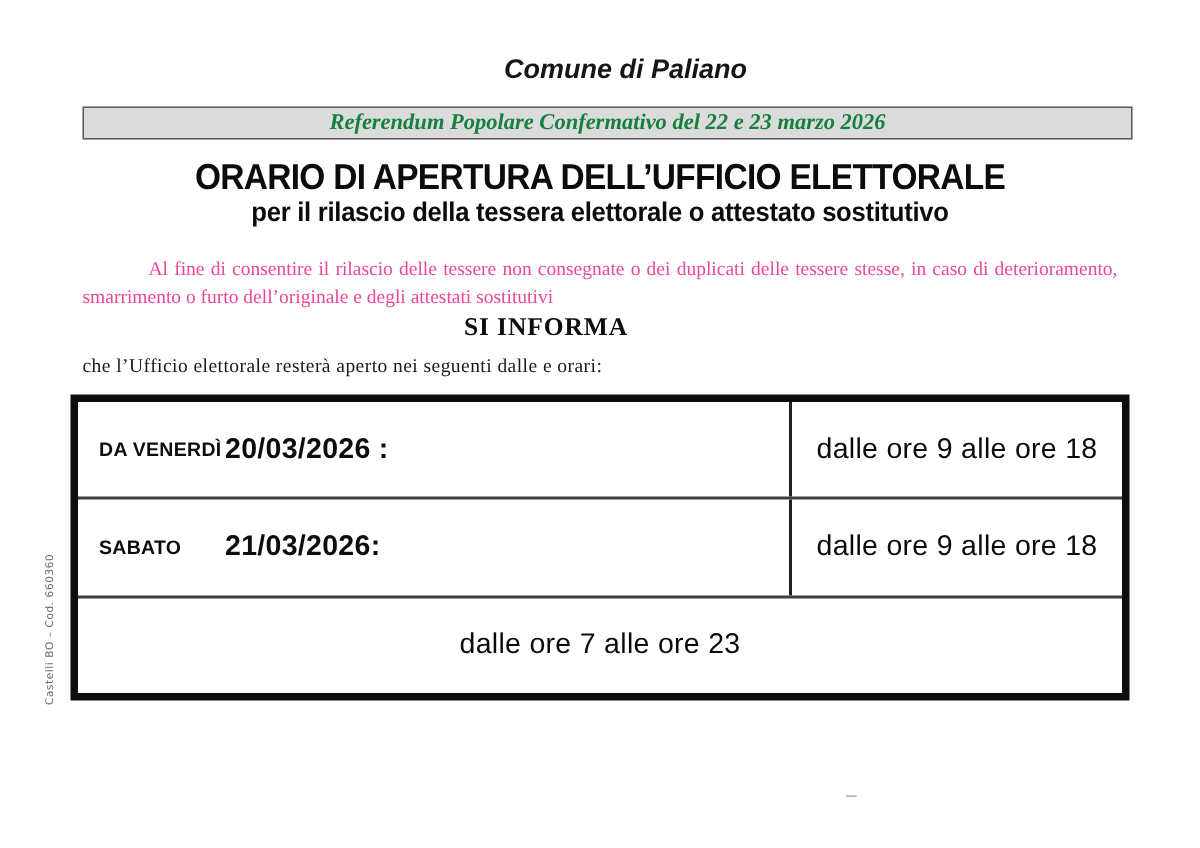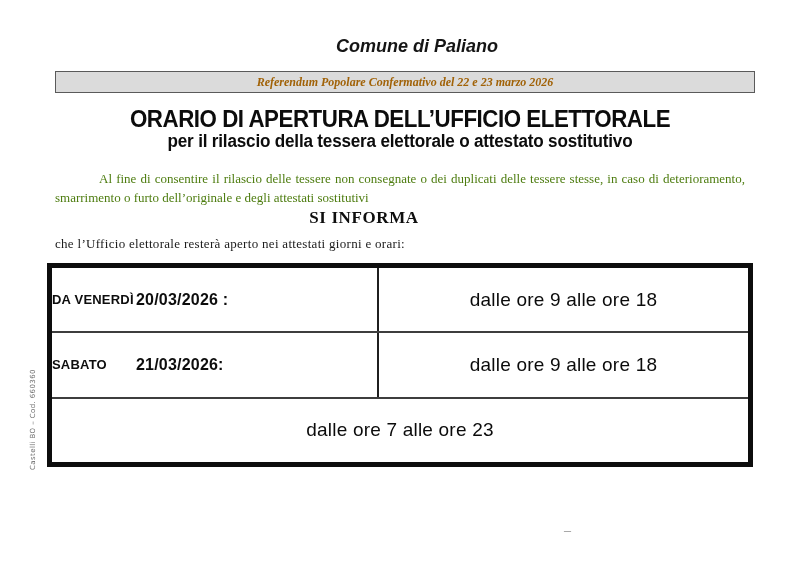--- a/index.html
+++ b/index.html
@@ -39,22 +39,22 @@
     background: #dbdbdb;
     border: 1px solid #5a5a5a;
     display: flex;
     align-items: center;
     justify-content: center;
   }
   .banner-text {
     font-family: "Liberation Serif", serif;
     font-weight: bold;
     font-style: italic;
-    font-size: 12px;
-    color: #a16207;
+    font-size: 15px;
+    color: #15803d;
   }
 
   
   .heading {
     top: 105px;
     left: 0;
     width: 800px;
     text-align: center;
     font-family: "Liberation Sans", sans-serif;
     font-weight: bold;
@@ -83,21 +83,21 @@
   
   .intro {
     top: 169px;
     left: 55px;
     width: 690px;
     font-family: "Liberation Serif", serif;
     font-size: 13px;
     line-height: 19px;
     text-align: justify;
     text-indent: 44px;
-    color: #4d7c0f;
+    color: #ec4899;
   }
 
   
   .informa {
     top: 208px;
     left: 0;
     width: 728px;
     text-align: center;
     font-family: "Liberation Serif", serif;
     font-weight: bold;
@@ -130,40 +130,41 @@
   }
   .schedule-row {
     flex: 1 1 0;
     display: flex;
     min-height: 0;
   }
   .schedule-row + .schedule-row {
     border-top: 2px solid #3e3e3e;
   }
   .cell-left {
-    width: 327px;
+    width: 476px;
     box-sizing: border-box;
     border-right: 2px solid #1f1f1f;
     display: flex;
     align-items: center;
+    padding-left: 14px;
   }
   .cell-left .day {
     display: inline-block;
     width: 84px;
     font-family: "Liberation Sans", sans-serif;
     font-weight: bold;
     font-size: 13px;
     letter-spacing: 0.2px;
     color: #0d0d0d;
     white-space: nowrap;
   }
   .cell-left .date {
     font-family: "Liberation Sans", sans-serif;
     font-weight: bold;
-    font-size: 16px;
+    font-size: 19px;
     letter-spacing: 0.2px;
     color: #0d0d0d;
     white-space: nowrap;
   }
   .cell-right {
     flex: 1;
     display: flex;
     align-items: center;
     justify-content: center;
     font-family: "Liberation Sans", sans-serif;
@@ -211,21 +212,21 @@
   <span class="banner-text">Referendum Popolare Confermativo del 22 e 23 marzo 2026</span>
 </div>
 
 <div class="abs heading">ORARIO DI APERTURA DELL’UFFICIO ELETTORALE</div>
 <div class="abs subheading">per il rilascio della tessera elettorale o attestato sostitutivo</div>
 
 <div class="abs intro">Al fine di consentire il rilascio delle tessere non consegnate o dei duplicati delle tessere stesse, in caso di deterioramento, smarrimento o furto dell’originale e degli attestati sostitutivi</div>
 
 <div class="abs informa">SI INFORMA</div>
 
-<div class="abs lead">che l’Ufficio elettorale resterà aperto nei attestati giorni e orari:</div>
+<div class="abs lead">che l’Ufficio elettorale resterà aperto nei seguenti dalle e orari:</div>
 
 <div class="abs schedule-table">
   <div class="schedule-row">
     <div class="cell-left">
       <span class="day">DA VENERDÌ</span>
       <span class="date">20/03/2026 :</span>
     </div>
     <div class="cell-right">dalle ore 9 alle ore 18</div>
   </div>
   <div class="schedule-row">

